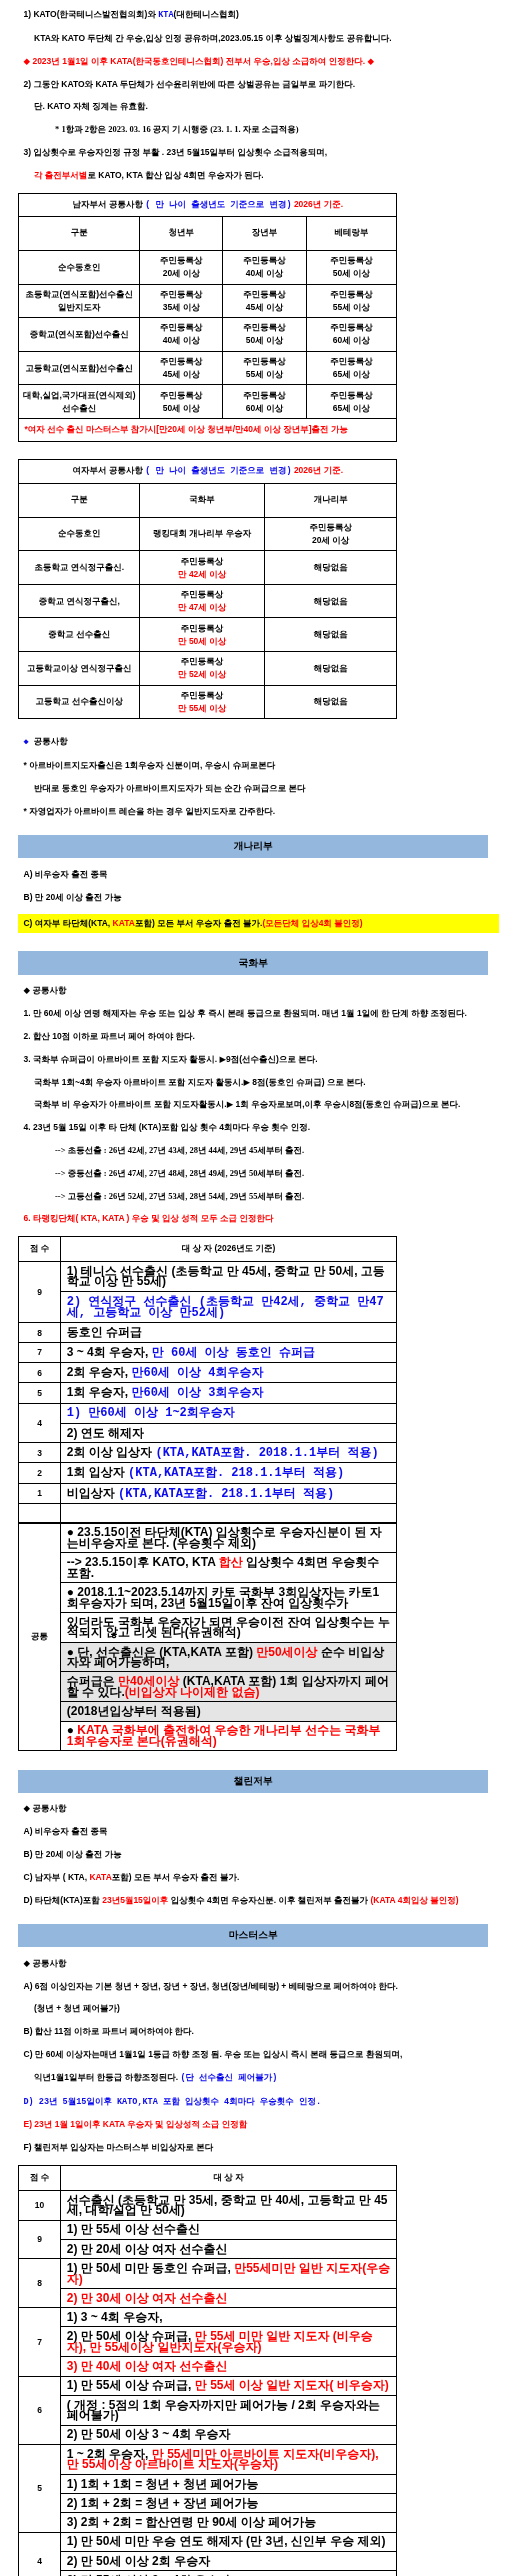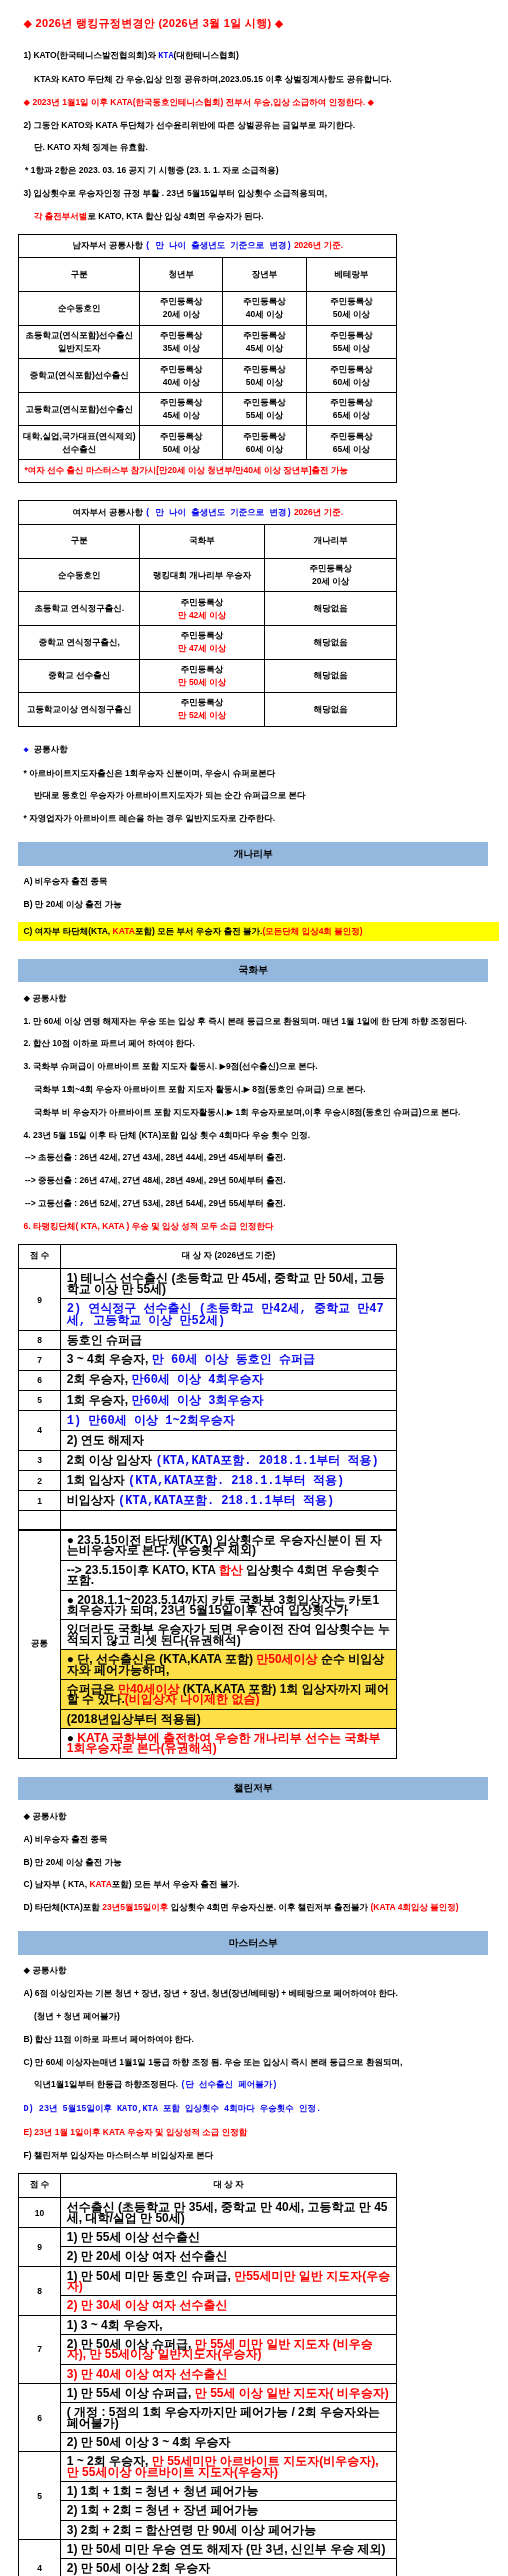--- a/index.html
+++ b/index.html
@@ -1,45 +1,44 @@
 <!DOCTYPE html>
 <html style="font-size:10.5px"><head>
 <meta charset="utf-8">
 <style>
   html,body{margin:0;padding:0;background:#ffffff;}
   body{font-family:"Liberation Sans","DejaVu Sans",sans-serif;font-weight:700;color:#000;}
   .page{width:508px;background:#fff;padding:9.2px 0 19.6px 0;box-sizing:border-box;}
   .doc-title{color:#ff0000;font-size:11px;letter-spacing:0.3px;margin:6.5px 0 19.6px 23.5px;}
   .para{font-size:8.5px;line-height:11px;margin:0 7.8px 11.8px 23.5px;}
   .para.ml1{margin-left:34px;}
-  .para.ml2{margin-left:25px;}
+  .para.ml2{margin-left:55px;font-family:Liberation Serif, serif;}
   .para.hl{background:#ffff00;margin-left:18.3px;margin-right:9.2px;padding:3.9px 5.2px;}
   .band{background:#94b7dd;width:470px;margin:18.3px 0 10.5px 18.3px;text-align:center;font-size:9.8px;padding:5.2px 0;box-sizing:border-box;}
   .c-r{color:#ff0000;}
   .c-b{color:#0b0bee;font-family:Liberation Mono, monospace;}
   table.doc-table{border-collapse:collapse;border:1.3px solid #000;margin:2.6px 0 17px 18.3px;width:379px;table-layout:fixed;}
   table.doc-table td,table.doc-table th{border:0.7px solid #000;font-size:8.5px;vertical-align:middle;}
   .t-title{text-align:center;font-size:9.2px;padding:5.2px 2.6px;}
   .t-head{text-align:center;padding:10.5px 2.6px;}
   .g-cell{text-align:center;padding:3.3px 2px;}
   .g-cell .line{line-height:13px;}
   .t-foot{text-align:left;padding:5.2px 5.2px;}
   .s-head{text-align:center;padding:5.9px 2.6px;}
   .s-score{text-align:center;padding:2.6px 1.3px;}
   .s-items{padding:0;}
   .item{padding:3.9px 5.9px;line-height:10.5px;font-size:12px;min-height:9.8px;}
   .item.bt{border-top:0.7px solid #000;}
-  .item.hl{background:#fde047;}
+  .item.hl{background:#e5e5e5;}
   tr.thick td{border-top:2px solid #000;}
 </style>
 </head>
 <body>
 
 <div class="page" id="doc-root">
-    <div class="doc-title"><span class="c-r">◆  2026년  랭킹규정변경안 (2026년 3월 1일 시행) ◆</span></div>
     <div class="para"><span>1)  KATO(한국테니스발전협의회)와 </span><span class="c-b">KTA</span><span>(대한테니스협회)</span></div>
     <div class="para ml1"><span>KTA와 KATO 두단체 간 우승,입상 인정 공유하며,2023.05.15 이후 상벌징계사항도 공유합니다.</span></div>
     <div class="para"><span class="c-r">◆ 2023년 1월1일 이후 KATA(한국동호인테니스협회) 전부서 우승,입상 소급하여 인정한다. ◆</span></div>
     <div class="para"><span>2) 그동안 KATO와 KATA 두단체가 선수윤리위반에 따른  상벌공유는 금일부로 파기한다.</span></div>
     <div class="para ml1"><span>단. KATO 자체 징계는 유효함.</span></div>
     <div class="para ml2"><span>* 1항과 2항은 2023. 03. 16 공지 기 시행중 (23. 1. 1. 자로 소급적용)</span></div>
     <div class="para"><span>3) 입상횟수로 우승자인정 규정 부활 . 23년 5월15일부터 입상횟수 소급적용되며,</span></div>
     <div class="para ml1"><span class="c-r">각 출전부서별</span><span>로 KATO, KTA 합산 입상 4회면 우승자가 된다.</span></div>
     <table class="doc-table">
       <colgroup>
@@ -213,20 +212,32 @@
             <div class="line"><span>해당없음</span></div>
           </td>
         </tr>
         <tr>
           <td class="g-cell">
             <div class="line"><span>고등학교이상 연식정구출신</span></div>
           </td>
           <td class="g-cell">
             <div class="line"><span>주민등록상</span></div>
             <div class="line"><span class="c-r">만 52세 이상</span></div>
+          </td>
+          <td class="g-cell">
+            <div class="line"><span>해당없음</span></div>
+          </td>
+        </tr>
+        <tr>
+          <td class="g-cell">
+            <div class="line"><span>고등학교 선수출신이상</span></div>
+          </td>
+          <td class="g-cell">
+            <div class="line"><span>주민등록상</span></div>
+            <div class="line"><span class="c-r">만 55세 이상</span></div>
           </td>
           <td class="g-cell">
             <div class="line"><span>해당없음</span></div>
           </td>
         </tr>
       </tbody>
     </table>
     <div class="para"><span class="c-b">◆ </span><span>공통사항</span></div>
     <div class="para"><span>* 아르바이트지도자출신은 1회우승자 신분이며, 우승시 슈퍼로본다</span></div>
     <div class="para ml1"><span>반대로 동호인 우승자가  아르바이트지도자가 되는 순간 슈퍼급으로 본다</span></div>

